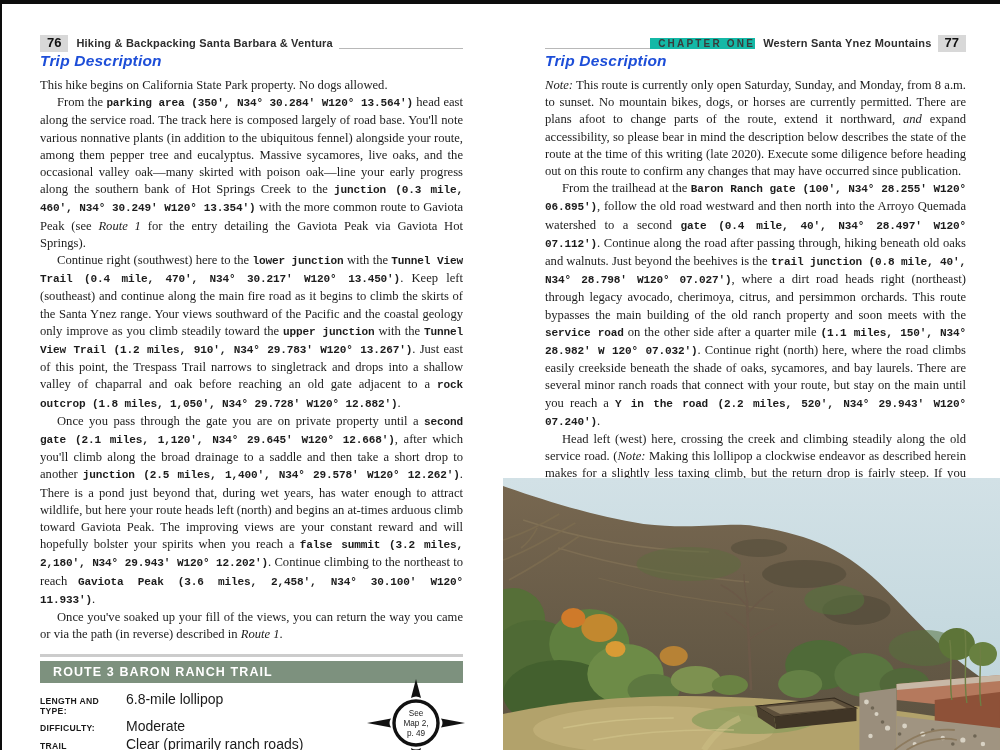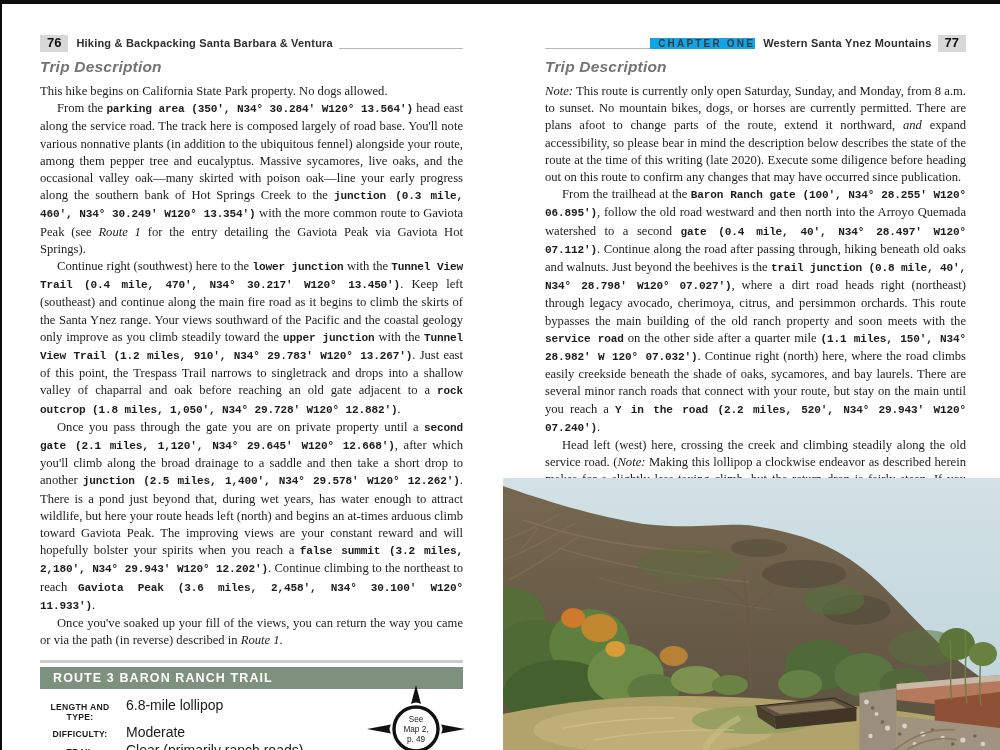--- a/index.html
+++ b/index.html
@@ -17,41 +17,41 @@
 
   
   .runhead{position:relative;height:18px;margin-top:29px;}
   .runhead .rule{position:absolute;left:0;right:0;bottom:2px;height:1px;background:#b8b8b8;}
   .pagenum-box{position:relative;display:inline-block;background:#d8d8d8;color:#111;
     font-family:"Liberation Sans",sans-serif;font-weight:700;font-size:13px;
     padding:2px 7px 3px 7px;line-height:12px;z-index:2;}
   .rh-title{position:relative;z-index:2;background:#fff;font-family:"Liberation Sans",sans-serif;
     font-weight:700;font-size:11px;color:#2e2e2e;padding:0 6px 0 8px;letter-spacing:.2px;}
   .runhead-right{text-align:right;}
-  .rh-chapter{position:relative;z-index:2;background:#0ea5e9;font-family:"Liberation Sans",sans-serif;
+  .rh-chapter{position:relative;z-index:2;background:#14b8a6;font-family:"Liberation Sans",sans-serif;
     font-weight:700;font-size:10px;color:#3a3a3a;letter-spacing:2.2px;padding-left:8px;}
 
   h2.trip{font-family:"Liberation Sans",sans-serif;font-style:italic;font-weight:700;
-    font-size:15.5px;color:#737373;margin:7px 0 7px 0;letter-spacing:.2px;}
+    font-size:15.5px;color:#1d4ed8;margin:1px 0 7px 0;letter-spacing:.2px;}
 
   .body-p{font-size:12.6px;line-height:17.2px;text-align:justify;margin:0;}
   .body-p.indent{text-indent:17px;}
   .seg-n{}
   .seg-b{font-family:Liberation Mono, monospace;font-weight:700;font-size:.88em;letter-spacing:-.15px;}
   .seg-i{font-style:italic;}
 
   
   .route-box{position:relative;margin-top:10px;}
   .route-rule-top{height:3px;background:#cccccc;margin-bottom:4px;}
   .route-banner{height:22px;line-height:22px;color:#ffffff;
     font-family:"Liberation Sans",sans-serif;font-weight:700;font-size:12.5px;
     letter-spacing:1.1px;padding-left:13px;}
   .route-rows{position:relative;padding:8px 0 6px 0;min-height:72px;}
   .route-row{display:flex;align-items:baseline;margin-bottom:2.2px;}
-  .route-label{width:80px;flex:0 0 80px;text-align:center;font-family:"Liberation Sans",sans-serif;
+  .route-label{width:80px;flex:0 0 80px;text-align:left;font-family:"Liberation Sans",sans-serif;
     font-weight:700;font-size:8.6px;letter-spacing:.3px;color:#1a1a1a;}
   .route-value{padding-left:6px;font-family:"Liberation Sans",sans-serif;font-size:14px;color:#1a1a1a;}
   .route-rule-bottom{height:3px;background:#9b9b9b;margin-top:2px;}
   .compass{position:absolute;right:-6px;top:-6px;width:106px;height:92px;}
 
   .notes{margin-top:9px;}
   .note{font-family:"Liberation Sans",sans-serif;font-size:11.4px;line-height:15.4px;
     text-align:justify;margin:0 0 7px 0;color:#1a1a1a;}
   .note-label{font-weight:700;letter-spacing:.6px;}
 

